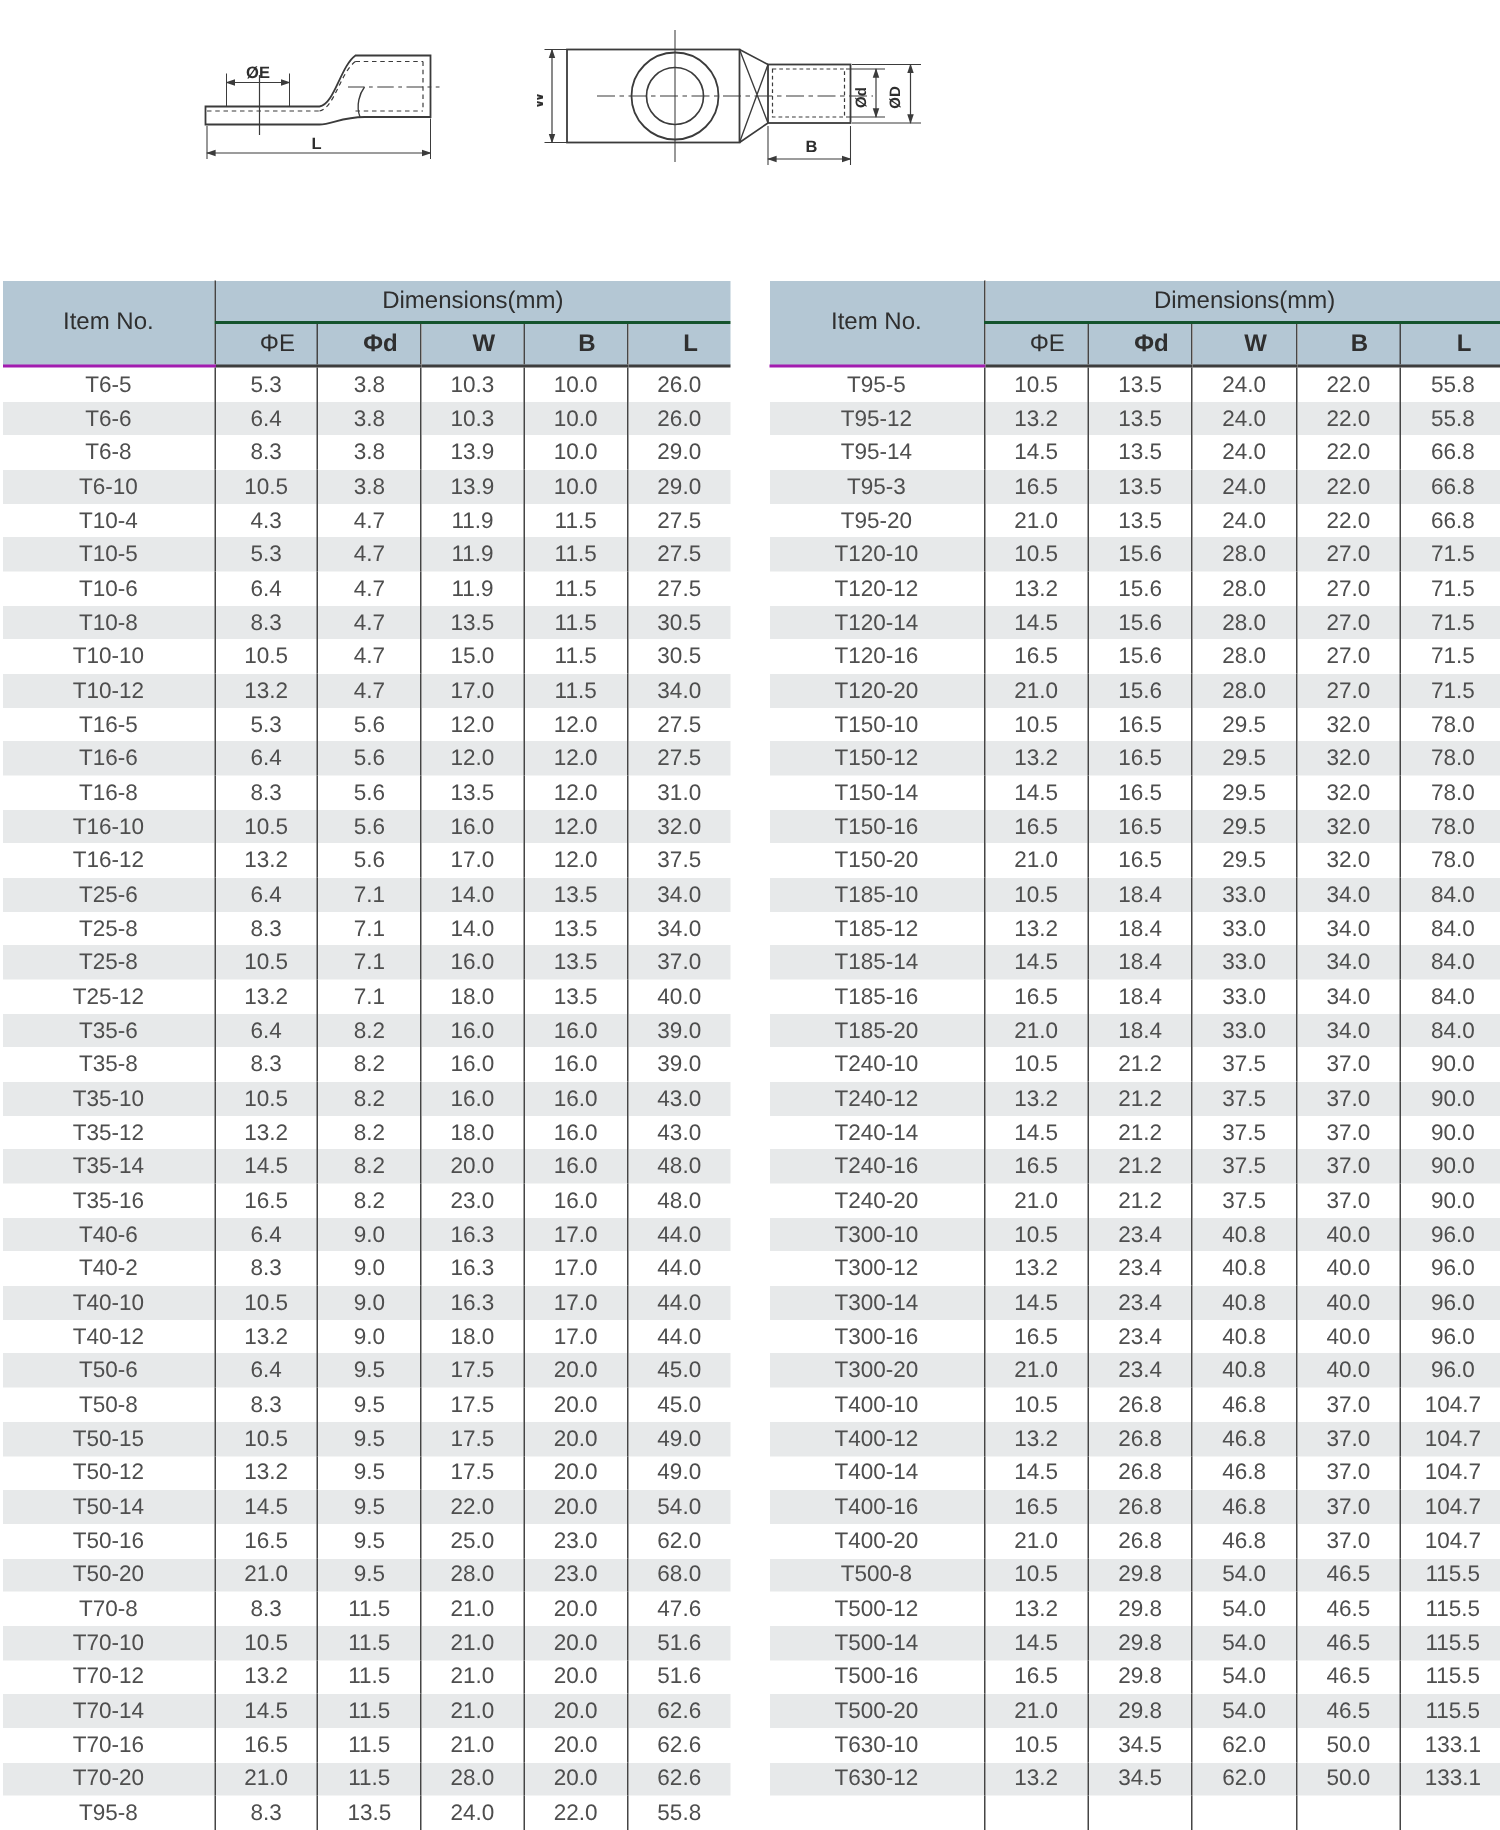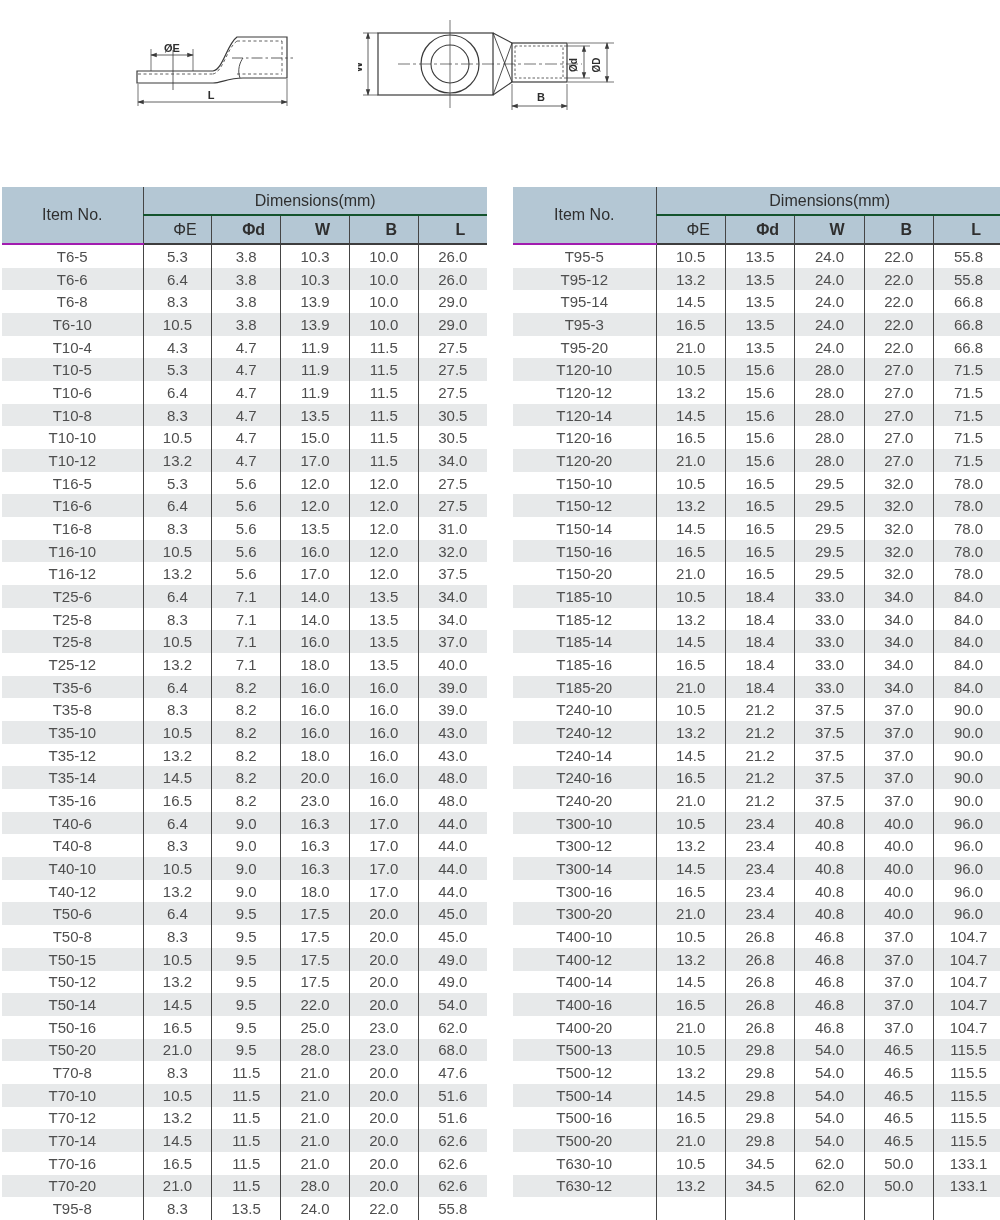--- a/index.html
+++ b/index.html
@@ -335,21 +335,21 @@
       </tr>
       <tr>
         <td>T40-6</td>
         <td>6.4</td>
         <td>9.0</td>
         <td>16.3</td>
         <td>17.0</td>
         <td>44.0</td>
       </tr>
       <tr>
-        <td>T40-8</td>
+        <td>T40-2</td>
         <td>8.3</td>
         <td>9.0</td>
         <td>16.3</td>
         <td>17.0</td>
         <td>44.0</td>
       </tr>
       <tr>
         <td>T40-10</td>
         <td>10.5</td>
         <td>9.0</td>
@@ -777,21 +777,21 @@
       </tr>
       <tr>
         <td>T400-20</td>
         <td>21.0</td>
         <td>26.8</td>
         <td>46.8</td>
         <td>37.0</td>
         <td>104.7</td>
       </tr>
       <tr>
-        <td>T500-13</td>
+        <td>T500-8</td>
         <td>10.5</td>
         <td>29.8</td>
         <td>54.0</td>
         <td>46.5</td>
         <td>115.5</td>
       </tr>
       <tr>
         <td>T500-12</td>
         <td>13.2</td>
         <td>29.8</td>

